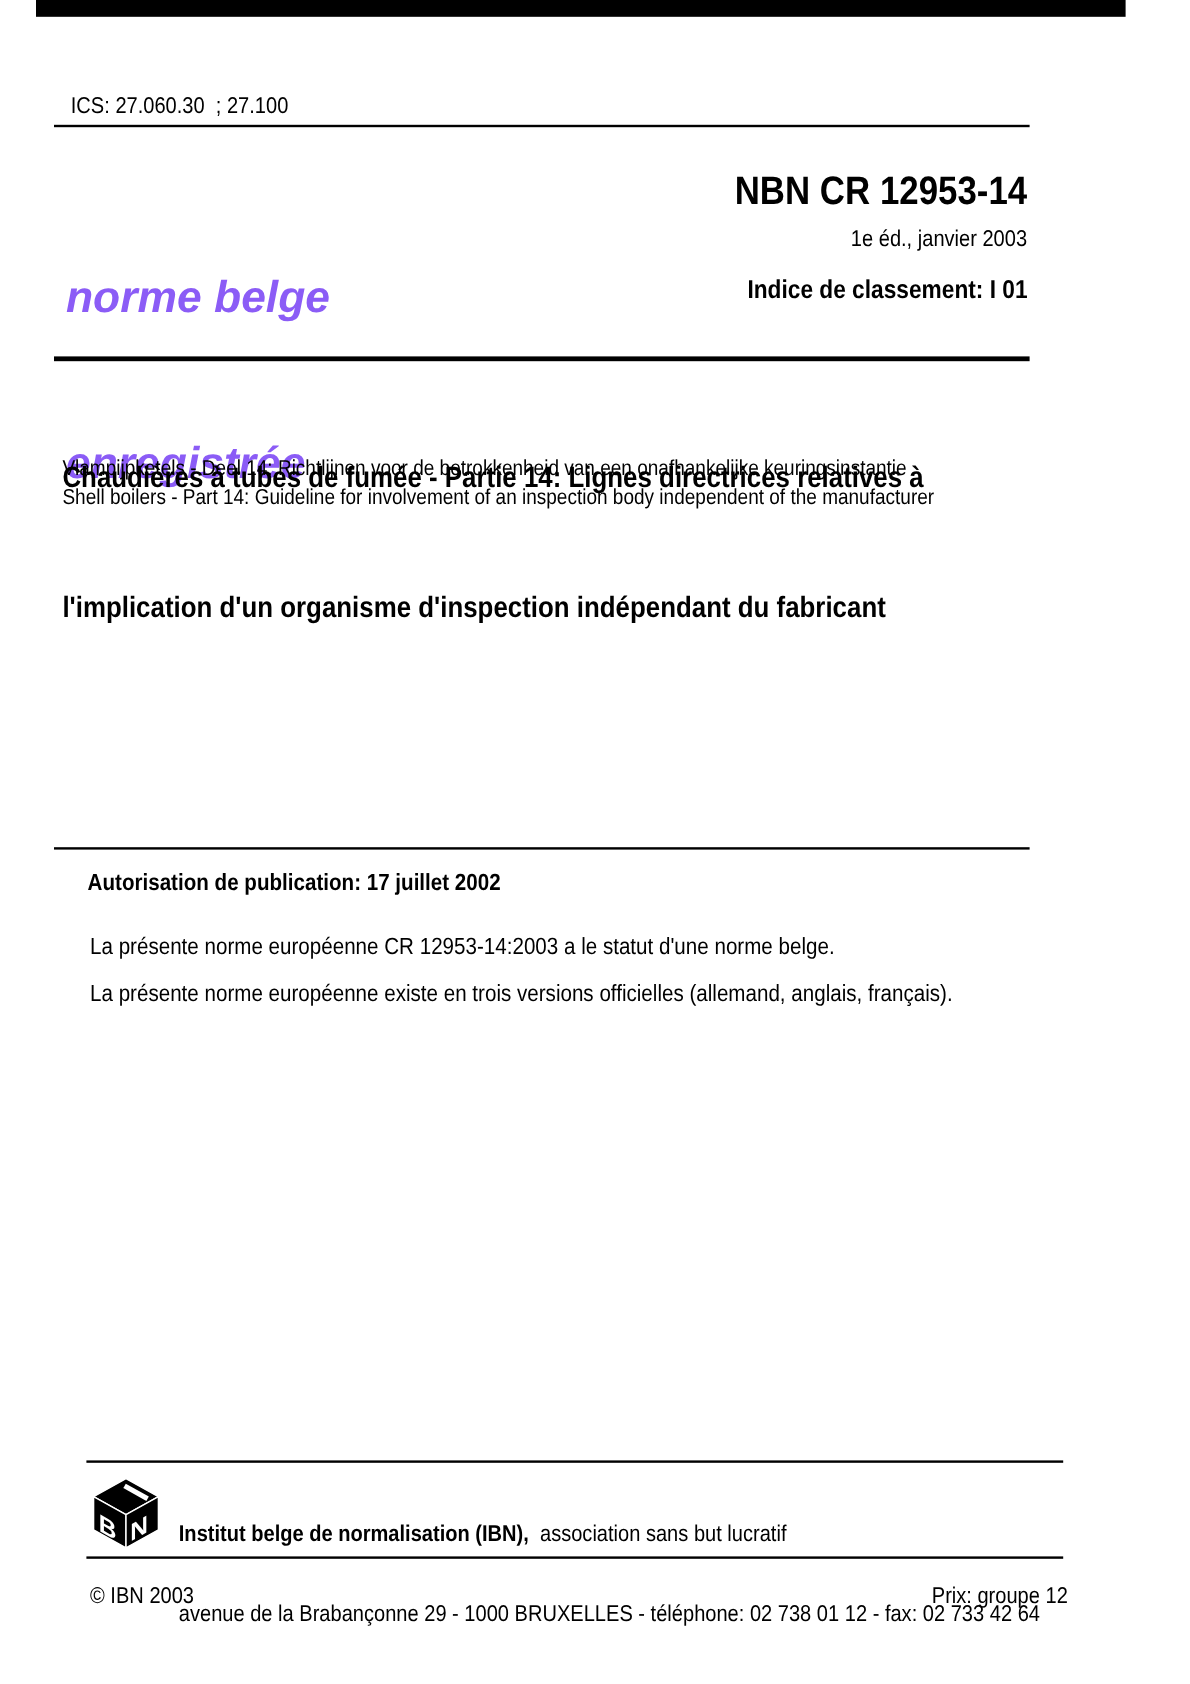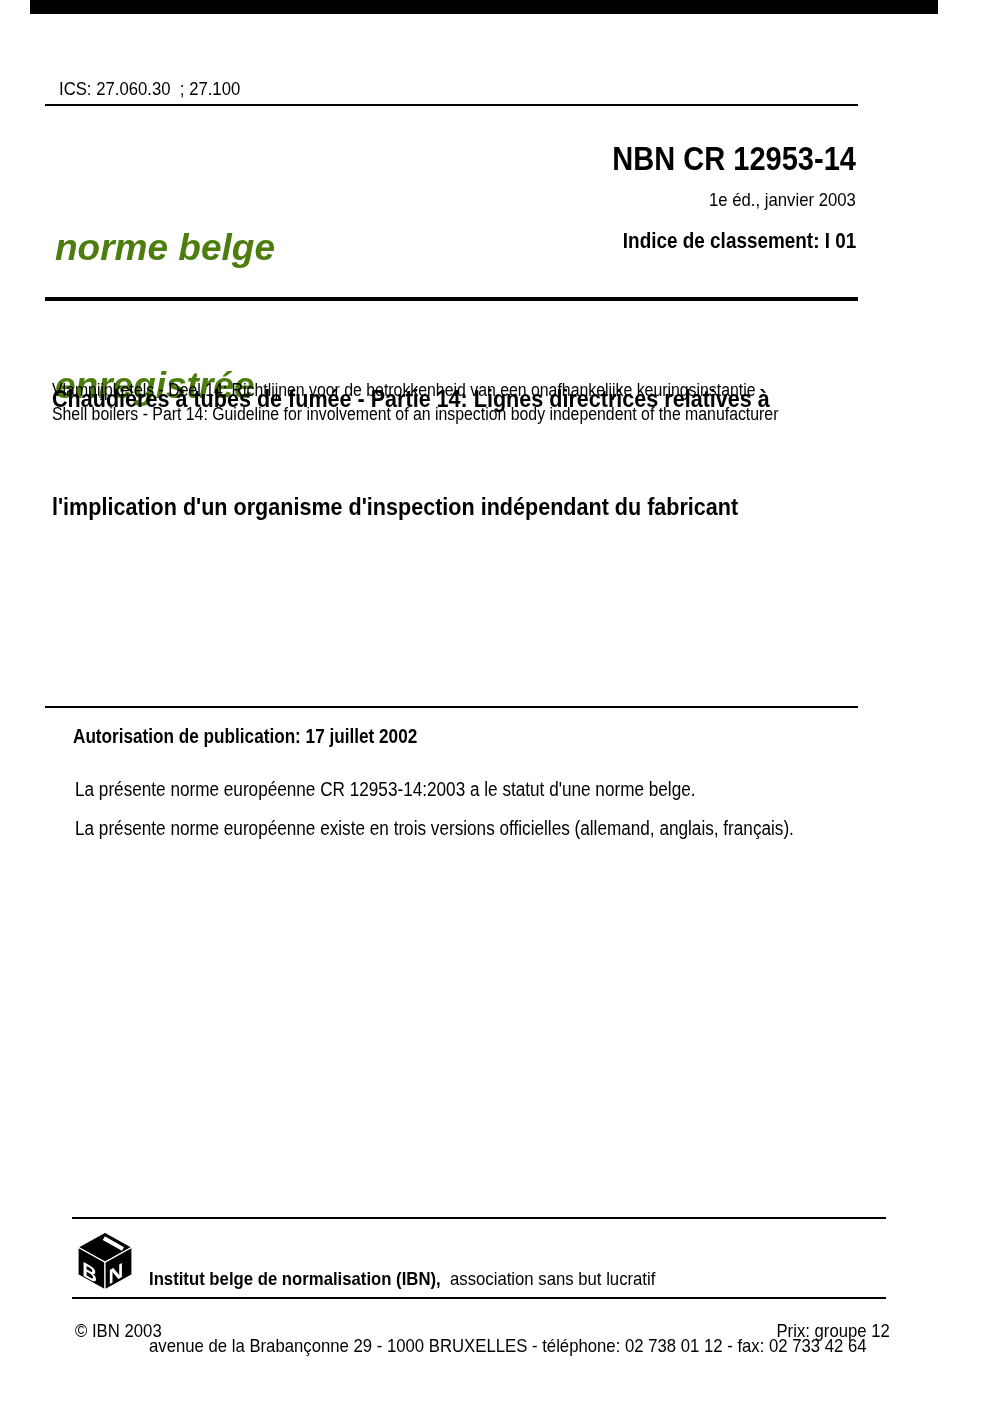--- a/index.html
+++ b/index.html
@@ -11,21 +11,21 @@
   .t{position:absolute;white-space:pre;}
   .sx{transform:scaleX(0.88);transform-origin:0 0;}
   .sxr{transform:scaleX(0.88);transform-origin:100% 0;}
   .rule{position:absolute;background:#000;}
   .bar{position:absolute;background:#000;}
   .b{font-weight:700;}
   
   #scan-bar{left:30px;top:0;width:908px;height:14px;}
   #ics{left:59px;top:78px;font-size:19px;}
   #gray-title{left:55px;top:133px;font-size:37px;line-height:46px;
-    font-weight:700;font-style:italic;color:#4d7c0f;letter-spacing:0px;}
+    font-weight:700;font-style:italic;color:#8b5cf6;letter-spacing:0px;}
   #rule-ics{left:45px;top:104px;width:813px;height:2px;}
   #std-num{right:136px;top:140px;font-size:33px;font-weight:700;text-align:right;}
   #std-ed{right:136px;top:189px;font-size:19px;text-align:right;}
   #std-class{right:136px;top:229px;font-size:21.5px;font-weight:700;text-align:right;}
   
   #rule-title{left:45px;top:297px;width:813px;height:4px;}
   #title-fr{left:52px;top:309px;font-size:24.5px;line-height:36px;font-weight:700;}
   #title-nl{left:52px;top:380px;font-size:18px;}
   #title-en{left:52px;top:404px;font-size:18px;}
   

